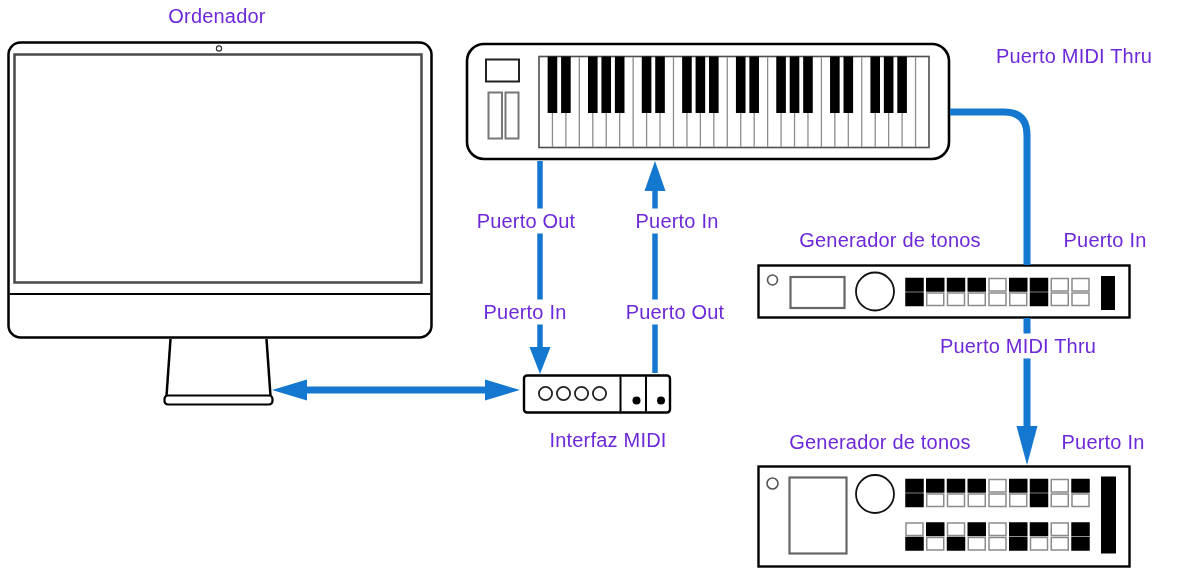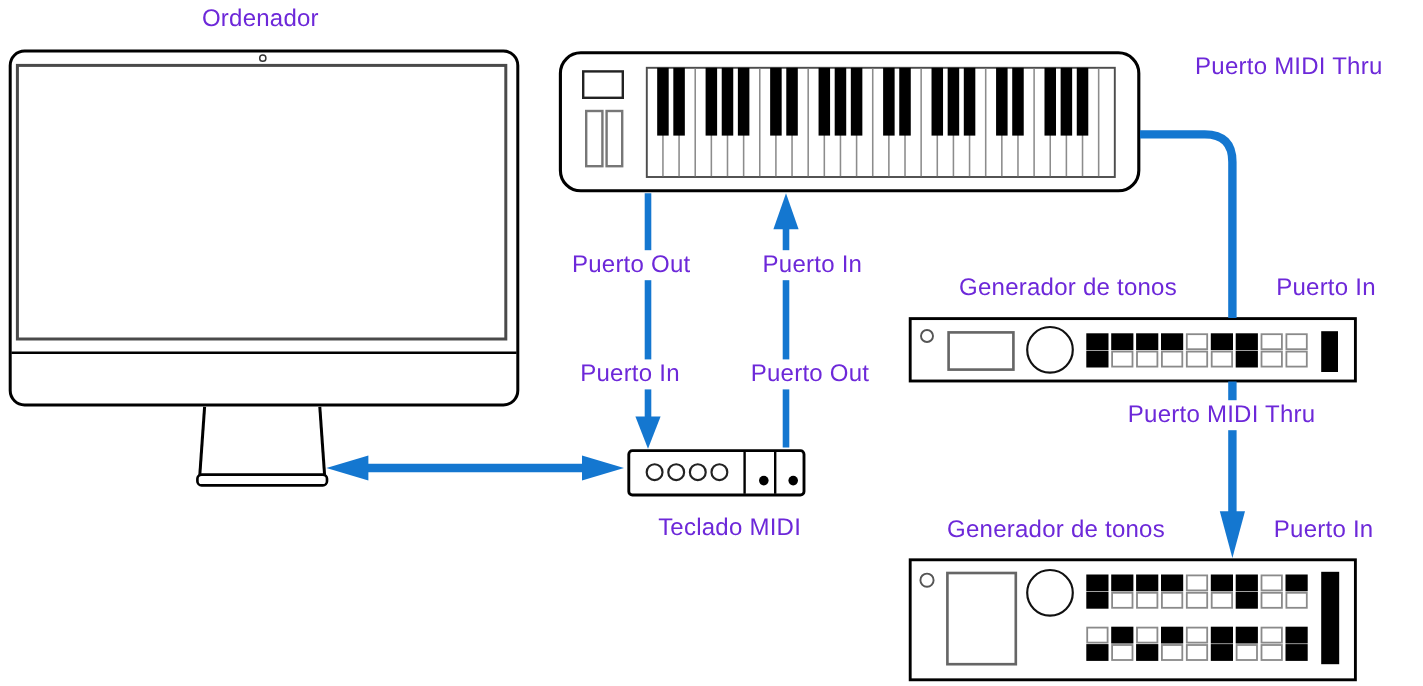--- a/index.html
+++ b/index.html
@@ -212,17 +212,17 @@
   <div class="lbl bg" style="left:526px;top:221px">Puerto Out</div>
   <div class="lbl bg" style="left:677px;top:221px">Puerto In</div>
   <div class="lbl bg" style="left:525px;top:312px">Puerto In</div>
   <div class="lbl bg" style="left:675px;top:312px">Puerto Out</div>
 
   <div class="lbl" style="left:890px;top:240px">Generador de tonos</div>
   <div class="lbl" style="left:1105px;top:240px">Puerto In</div>
 
   <div class="lbl bg" style="left:1018px;top:346px">Puerto MIDI Thru</div>
 
-  <div class="lbl" style="left:608px;top:440px">Teclado MIDI</div>
+  <div class="lbl" style="left:608px;top:440px">Interfaz MIDI</div>
   <div class="lbl" style="left:880px;top:442px">Generador de tonos</div>
   <div class="lbl" style="left:1103px;top:442px">Puerto In</div>
 
 </div>
 
 </body></html>

